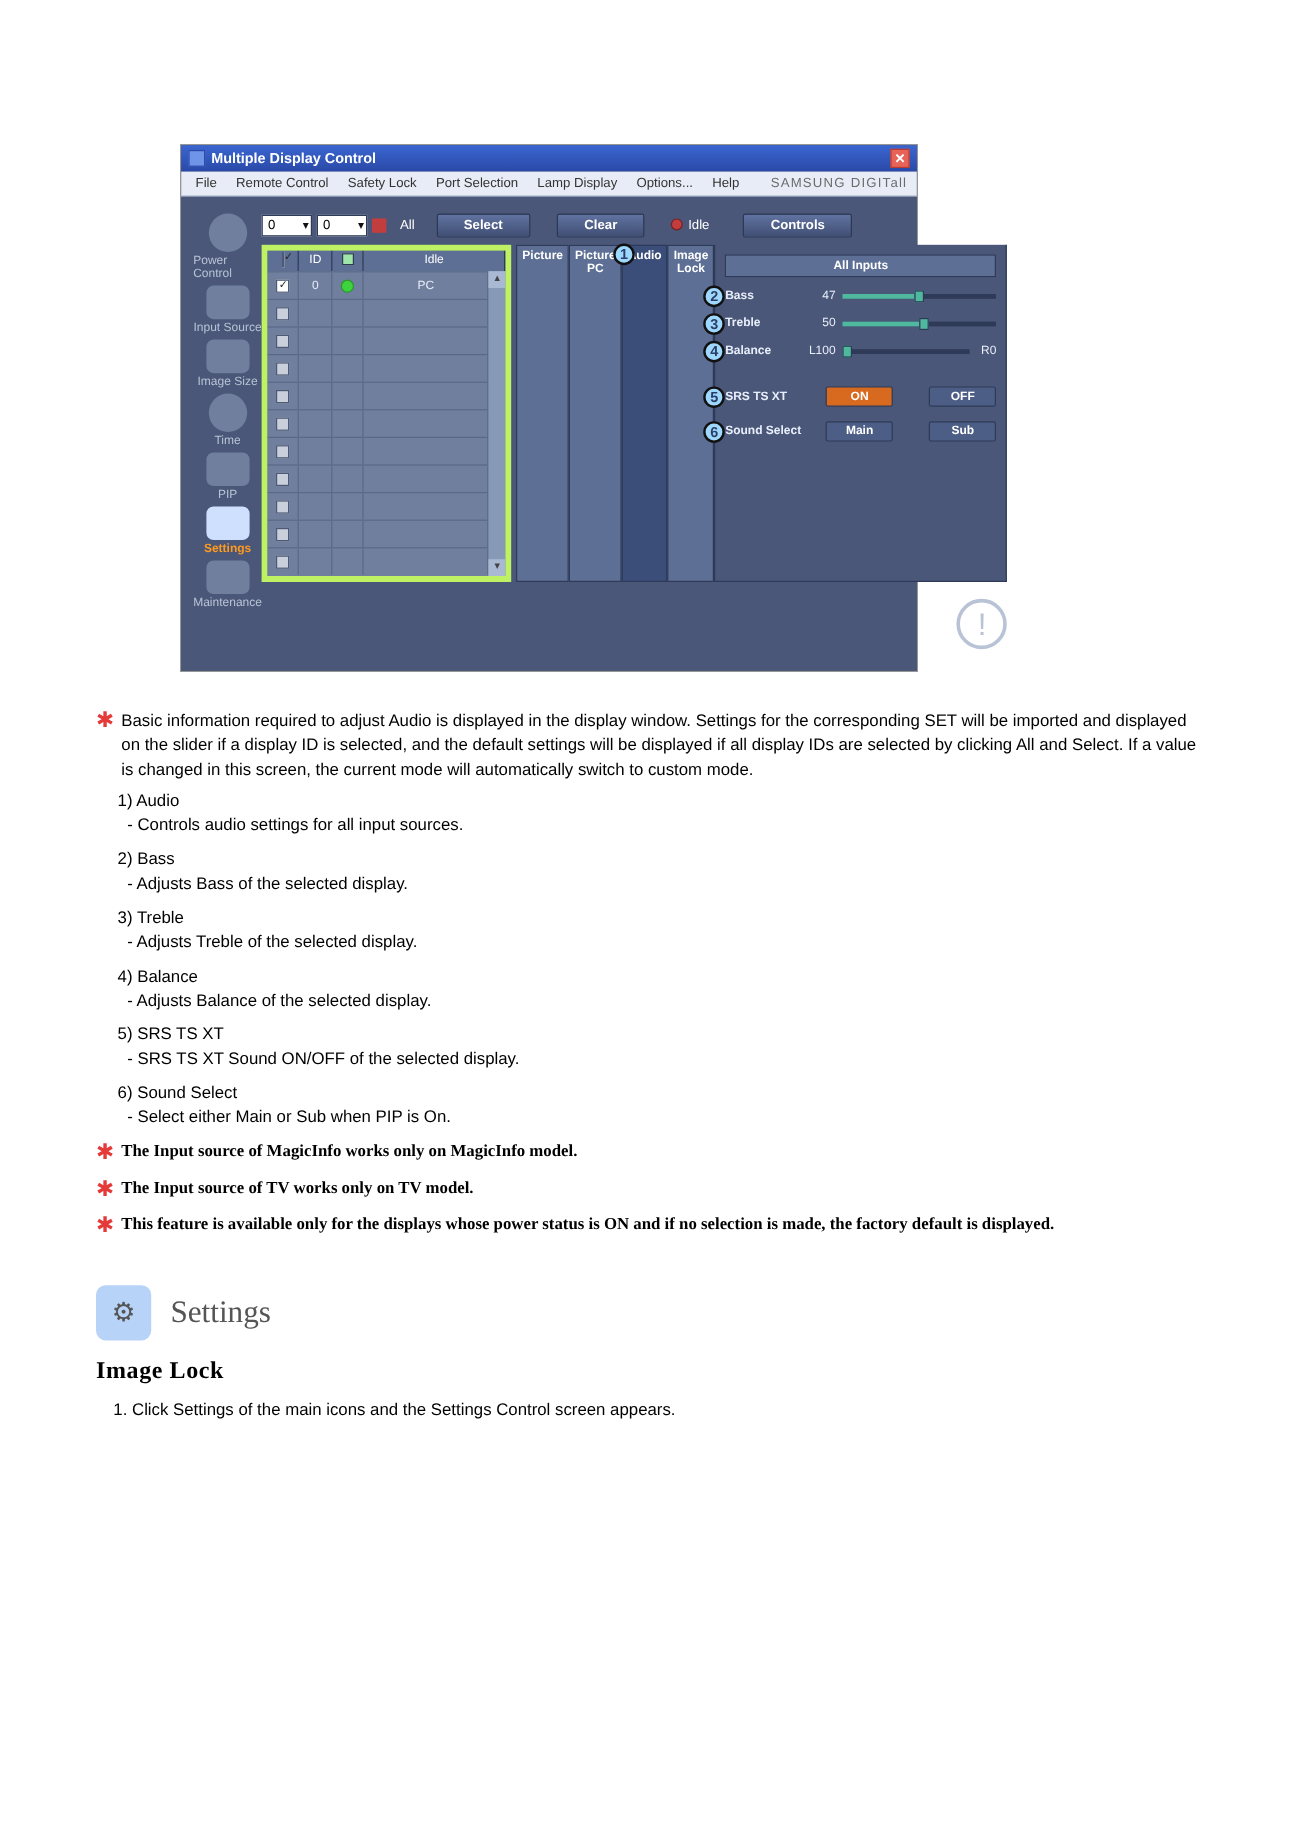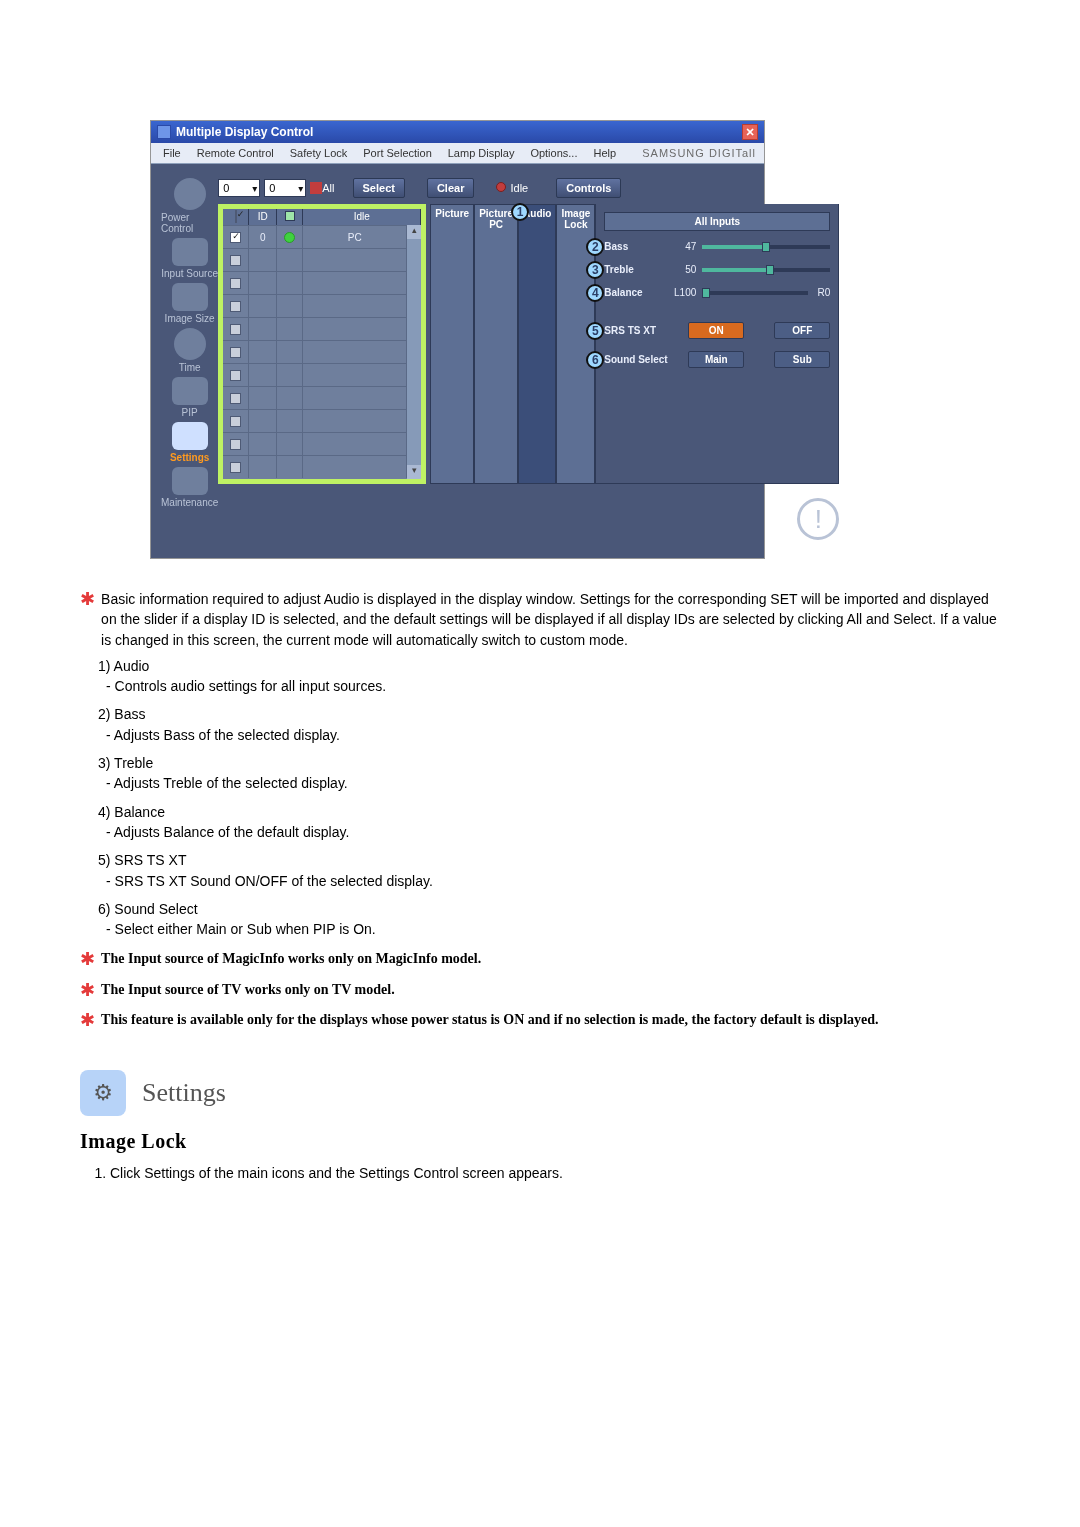--- a/index.html
+++ b/index.html
@@ -19,23 +19,23 @@
   .nav { display: flex; flex-direction: column; align-items: center; font-size: 10px; color: #b9c3d6; }
   .nav .icon { width: 36px; height: 28px; background: #6f7f9d; border-radius: 6px; margin-bottom: 2px; display: flex; align-items: center; justify-content: center; }
   .nav .icon.round { border-radius: 50%; height: 32px; width: 32px; }
   .nav.active { color: #ff9a1f; font-weight: bold; }
   .nav.active .icon { background: #cfe0ff; }
   
   .main { flex: 1; display: flex; flex-direction: column; }
   .toolbar { display: flex; align-items: center; gap: 4px; padding-bottom: 6px; }
   .dropdown { width: 42px; height: 18px; background: #fff; border: 1px solid #2e3a57; font-size: 11px; display: flex; align-items: center; padding: 0 4px; position: relative; }
   .dropdown::after { content: "▾"; position: absolute; right: 2px; font-size: 10px; color: #111; }
-  .chk { display: flex; align-items: center; gap: 0; color: #fff; font-size: 11px; }
+  .chk { display: flex; align-items: center; gap: 11px; color: #fff; font-size: 11px; }
   .chk .box { width: 12px; height: 12px; background: #c23d3d; }
-  .btn { background: linear-gradient(#6072a0,#404f74); color: #fff; font-size: 11px; font-weight: bold; padding: 3px 9px; border: 1px solid #2c3955; border-radius: 2px; text-align: center; }
+  .btn { background: linear-gradient(#6072a0,#404f74); color: #fff; font-size: 11px; font-weight: bold; padding: 3px 22px; border: 1px solid #2c3955; border-radius: 2px; text-align: center; }
   .status { display: flex; align-items: flex-start; gap: 4px; color: #fff; font-size: 11px; }
   .led { width: 10px; height: 10px; border-radius: 50%; background: #c23d3d; border: 1px solid #7a1f1f; }
   .split { display: flex; gap: 0; }
   
   .grid { width: 208px; display: flex; flex-direction: column; border: 5px solid #bef264; }
   .grid-head { display: flex; background: #5d6f94; font-size: 10px; color: #fff; }
   .grid-head div { border-right: 1px solid #2e3a57; padding: 2px 4px; text-align: center; }
   .gc1 { width: 26px; } .gc2 { width: 28px; } .gc3 { width: 26px; } .gc4 { flex: 1; }
   .grid-body { background: #6f7f9d; height: 254px; overflow-y: auto; }
   .grid-row { display: flex; border-top: 1px solid #5a6986; height: 23px; font-size: 10px; color: #e9eefb; }
@@ -335,21 +335,21 @@
 
   <div class="star-p">
     <span class="star">✱</span>
     <span>Basic information required to adjust Audio is displayed in the display window. Settings for the corresponding SET will be imported and displayed on the slider if a display ID is selected, and the default settings will be displayed if all display IDs are selected by clicking All and Select. If a value is changed in this screen, the current mode will automatically switch to custom mode.</span>
   </div>
 
   <ol class="items">
     <li><span>1)</span> <span>Audio</span><span class="sub">- Controls audio settings for all input sources.</span></li>
     <li><span>2)</span> <span>Bass</span><span class="sub">- Adjusts Bass of the selected display.</span></li>
     <li><span>3)</span> <span>Treble</span><span class="sub">- Adjusts Treble of the selected display.</span></li>
-    <li><span>4)</span> <span>Balance</span><span class="sub">- Adjusts Balance of the default display.</span></li>
+    <li><span>4)</span> <span>Balance</span><span class="sub">- Adjusts Balance of the selected display.</span></li>
     <li><span>5)</span> <span>SRS TS XT</span><span class="sub">- SRS TS XT Sound ON/OFF of the selected display.</span></li>
     <li><span>6)</span> <span>Sound Select</span><span class="sub">- Select either Main or Sub when PIP is On.</span></li>
   </ol>
 
   <div class="star-p">
       <span class="star">✱</span>
       <span class="bold-ser">The Input source of MagicInfo works only on MagicInfo model.</span>
     </div>
   <div class="star-p">
       <span class="star">✱</span>

